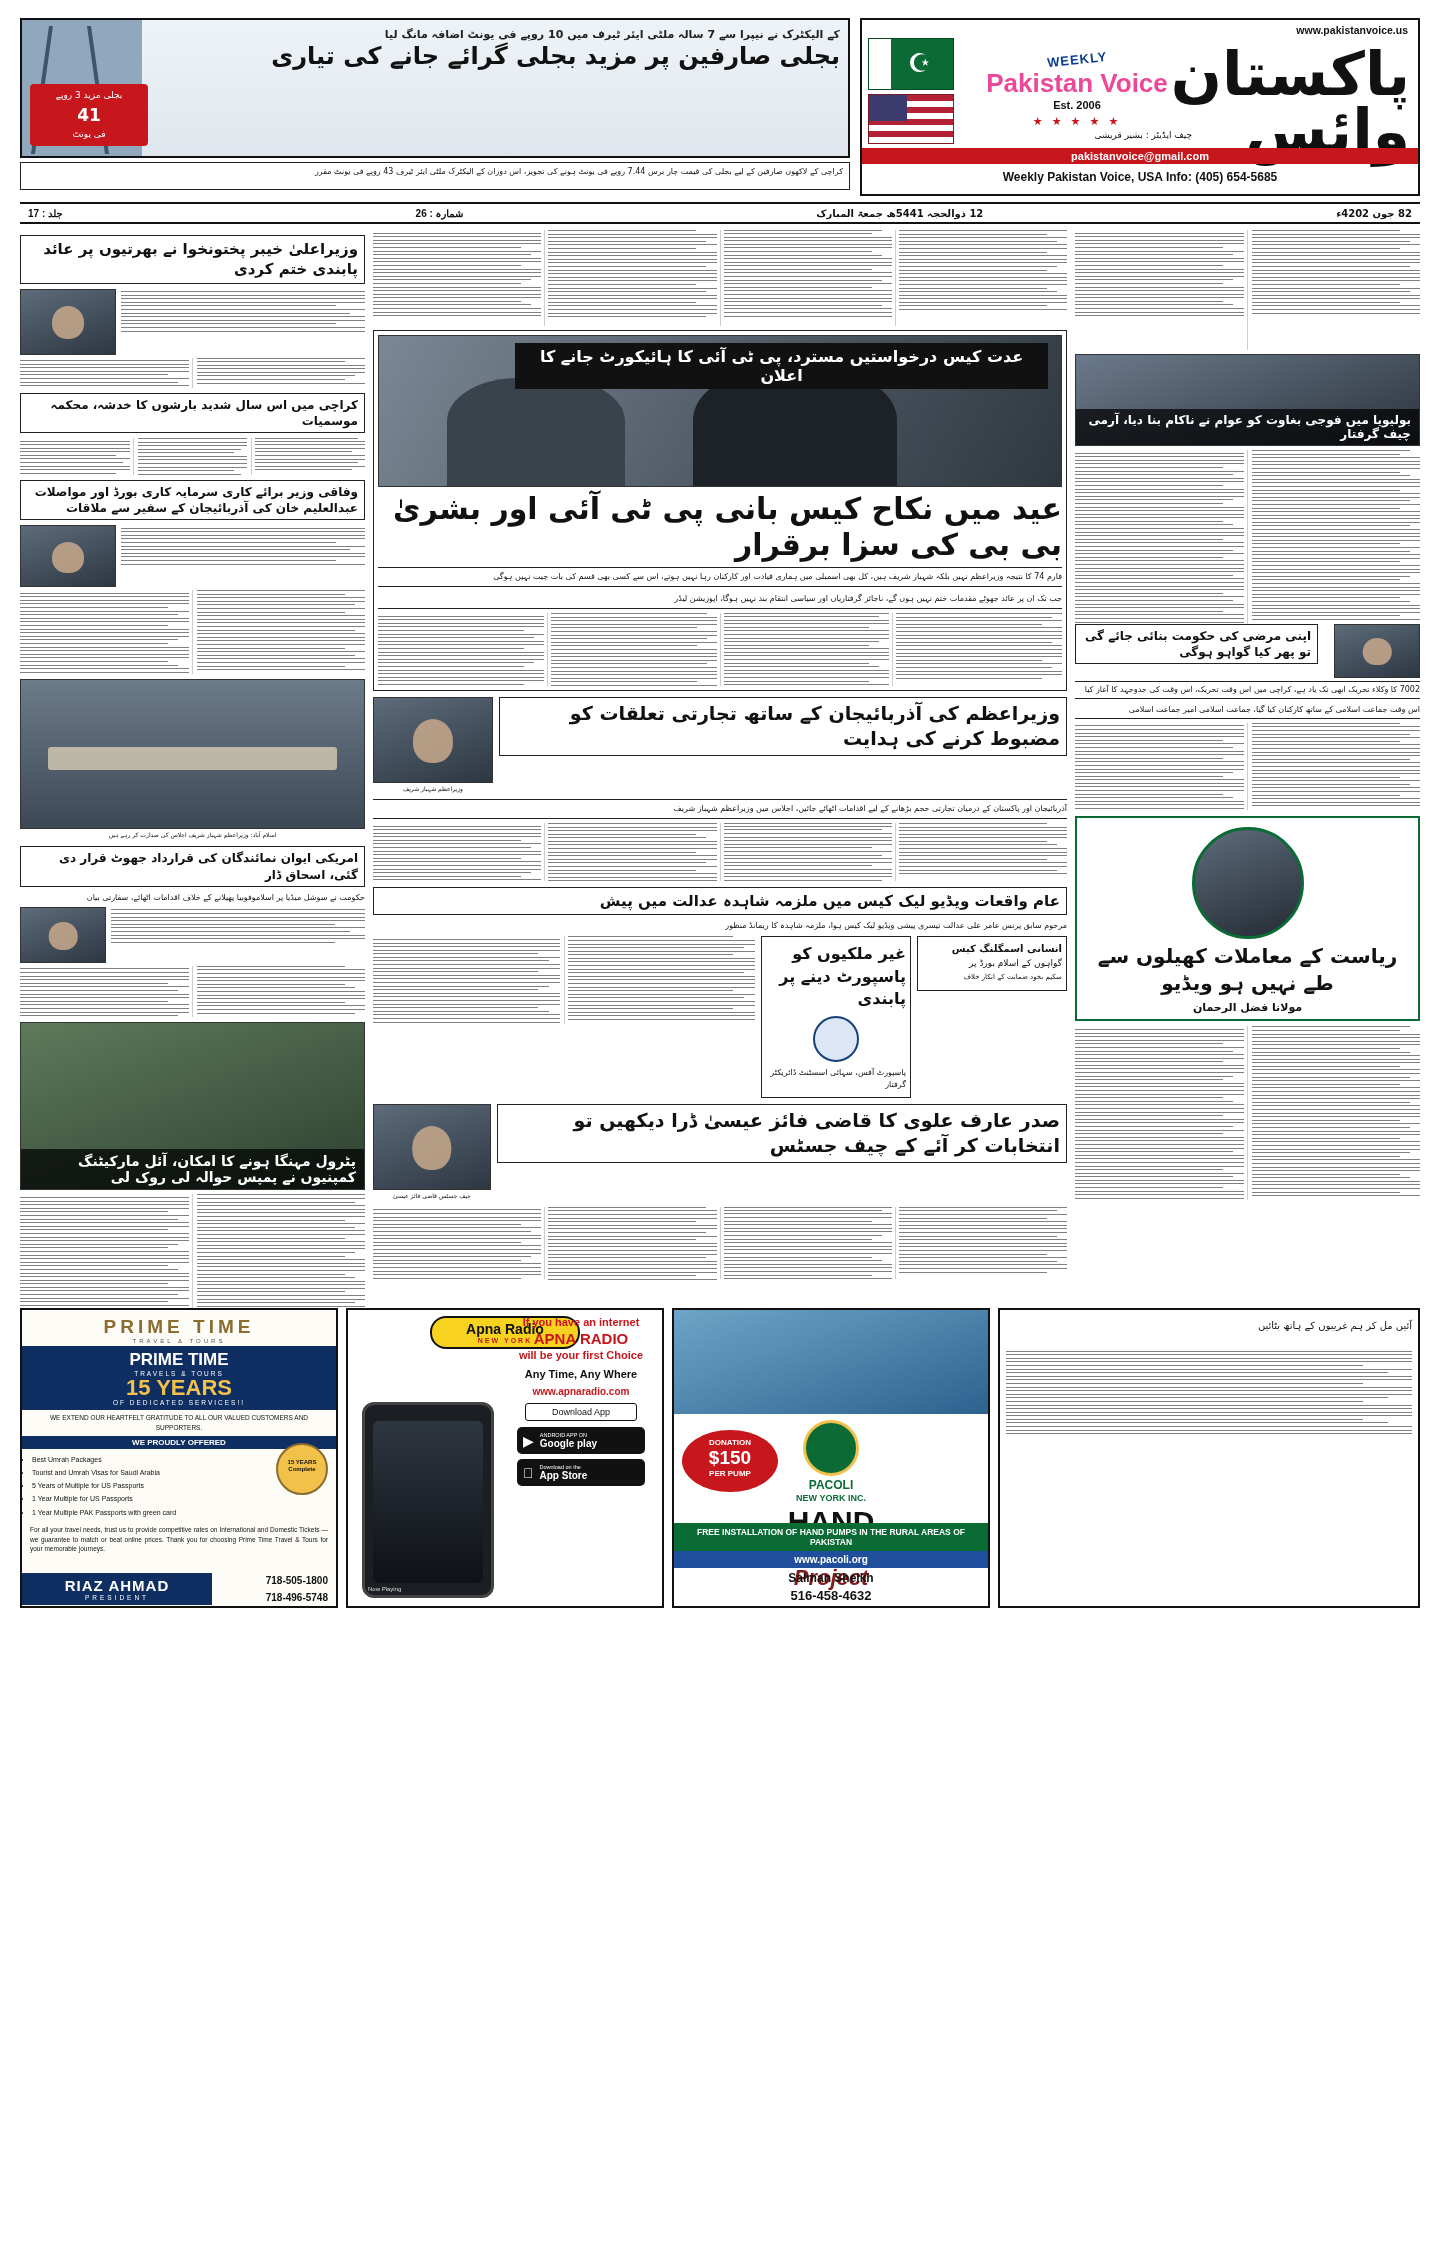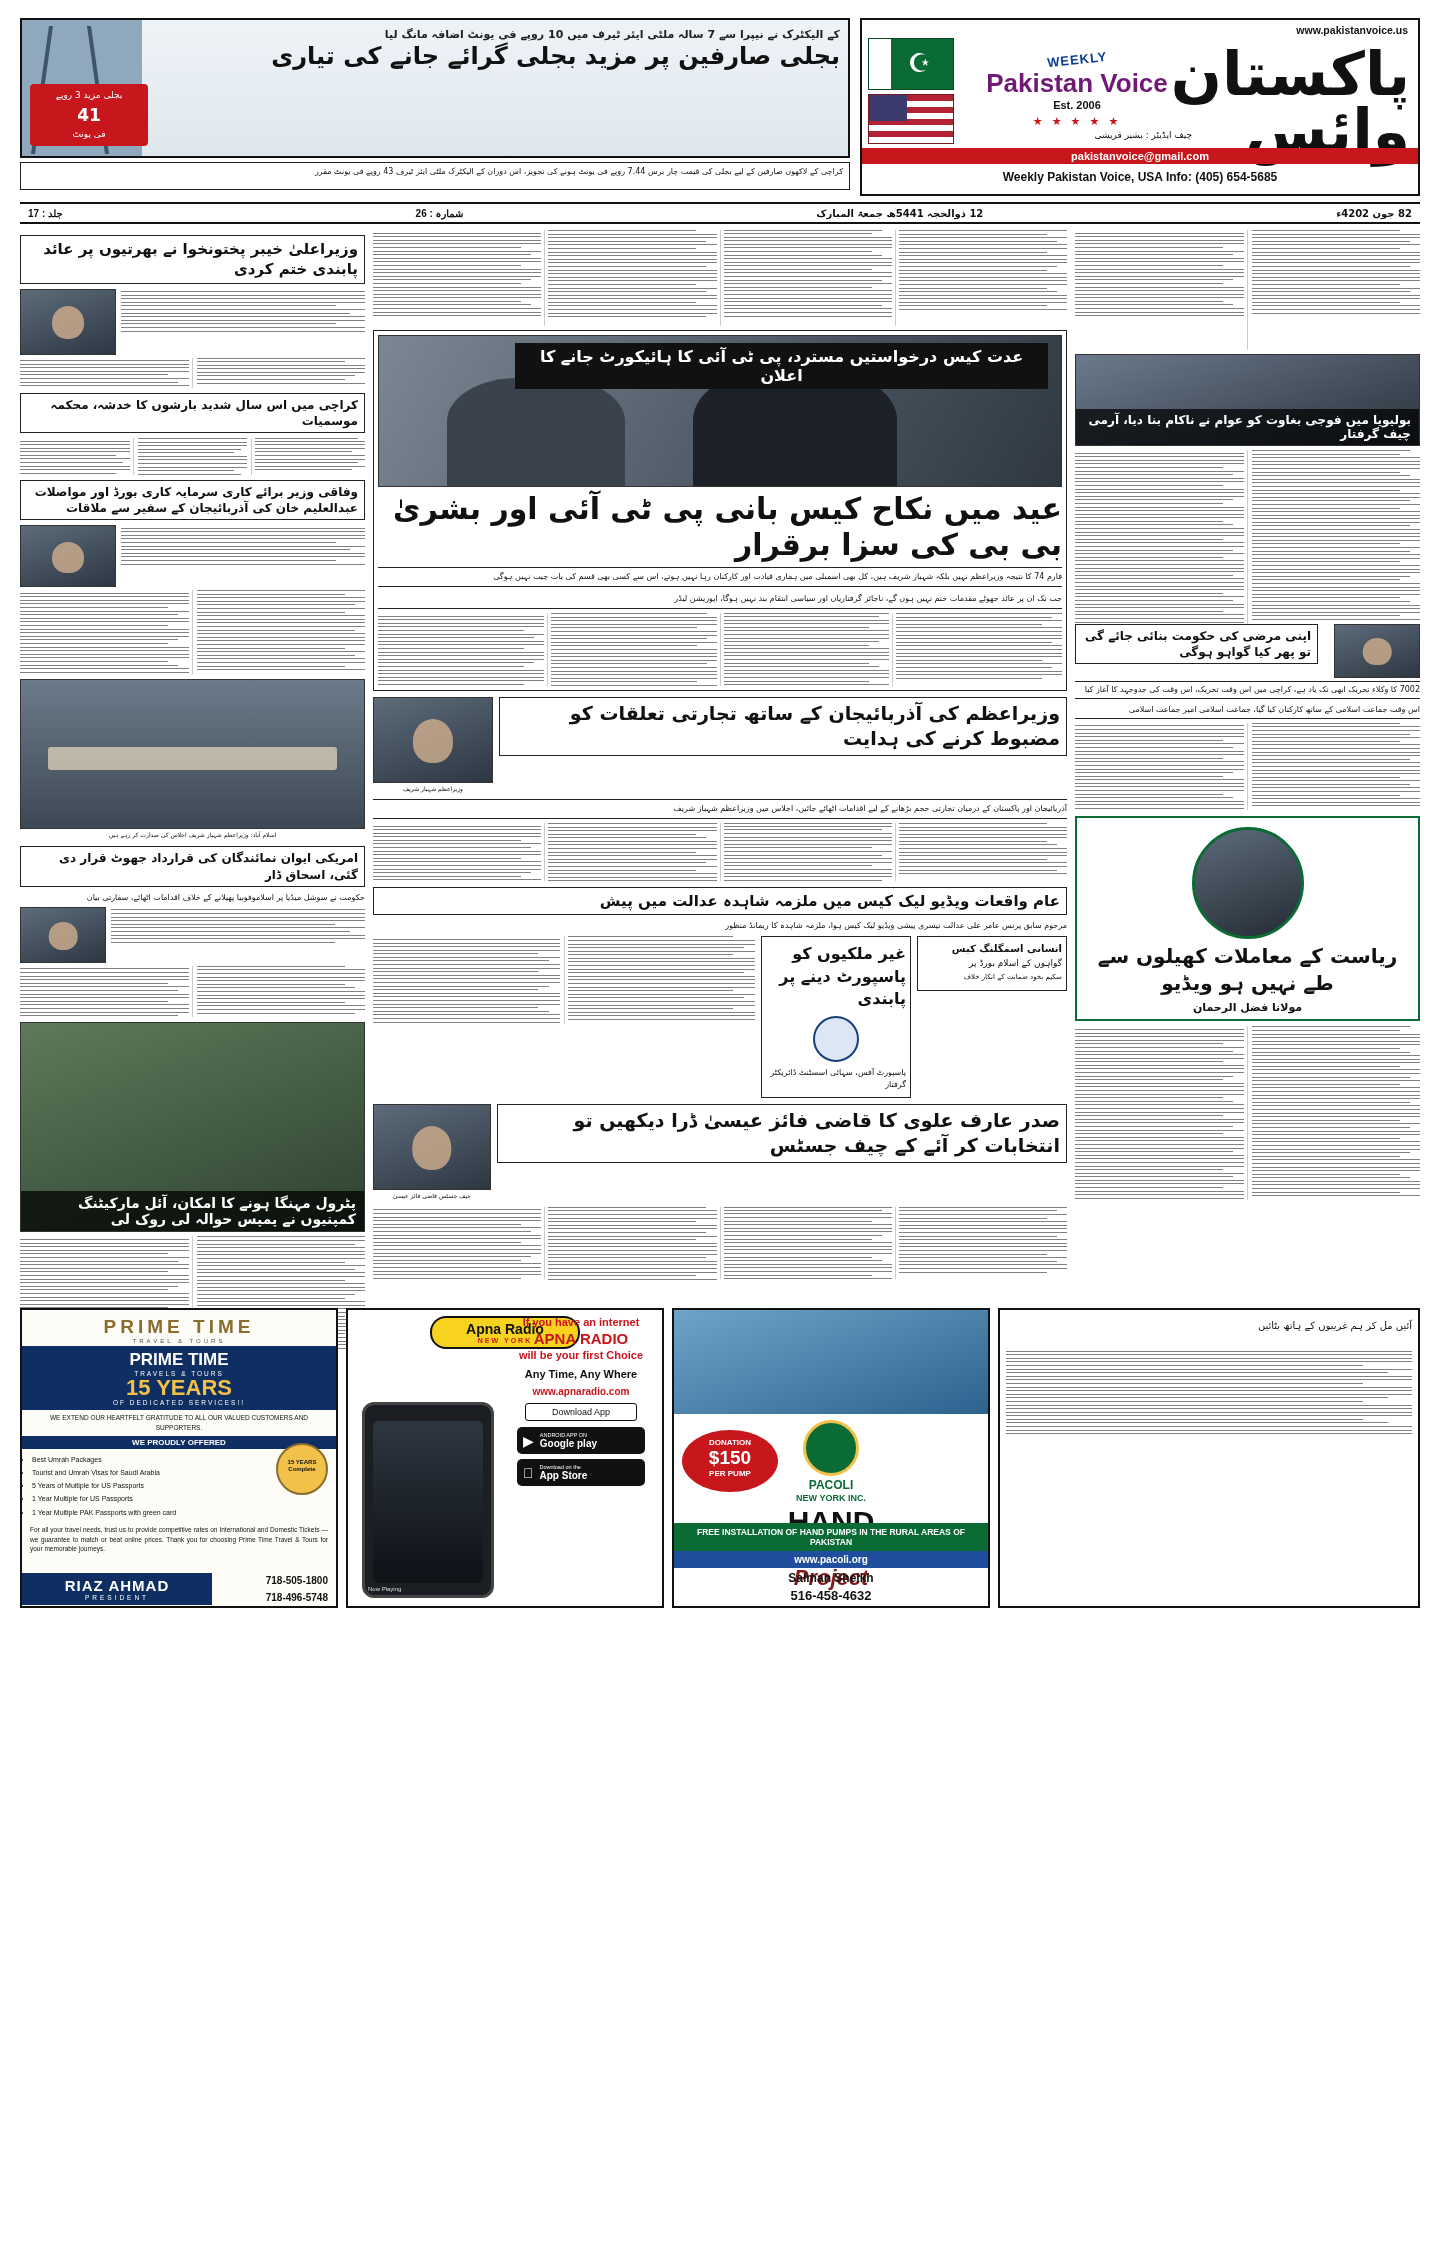--- a/index.html
+++ b/index.html
@@ -90,21 +90,21 @@
     font-size:60px; font-weight:bold; line-height:.95; color:#111;
   }
   .np-mid {
     position:absolute; left:100px; top:30px; width:230px; text-align:center;
   }
   .np-weekly {
     transform:rotate(-6deg); display:inline-block;
     font-size:13px; font-weight:bold; color:#0b3d91; letter-spacing:1px;
   }
   .np-brand {
-    font-size:26px; font-weight:bold; color:#701a75; line-height:1.05; margin-top:2px;
+    font-size:26px; font-weight:bold; color:#ec4899; line-height:1.05; margin-top:2px;
   }
   .np-est { font-size:11px; font-weight:bold; margin-top:2px; }
   .np-stars { color:#c8161d; font-size:11px; letter-spacing:3px; margin-top:4px; }
   .np-editor { font-size:9px; margin-top:2px; }
   .np-mail {
     position:absolute; left:0; right:0; bottom:30px; text-align:center;
     background:#c8161d; color:#fff; font-size:11px; padding:2px 0; font-weight:bold;
   }
   .np-info {
     position:absolute; left:0; right:0; bottom:10px; text-align:center;
@@ -496,21 +496,21 @@
           <i></i>
           <i></i>
           <i></i>
           <i></i>
           <i></i>
           <i></i>
           <i></i>
           <i></i>
       </div>
 
-      <div style="position:relative;margin-top:5px;height:210px;border:1px solid #333;
+      <div style="position:relative;margin-top:5px;height:168px;border:1px solid #333;
                   background:linear-gradient(160deg,#5d7a5a,#2e4130);">
         <div class="overlay-head urdu">پٹرول مہنگا ہونے کا امکان، آئل مارکیٹنگ کمپنیوں نے پمپس حوالہ لی روک لی</div>
       </div>
       <div class="lines dense two-col" style="margin-top:4px">
         <i></i>
           <i></i>
           <i></i>
           <i></i>
           <i></i>
           <i></i>

